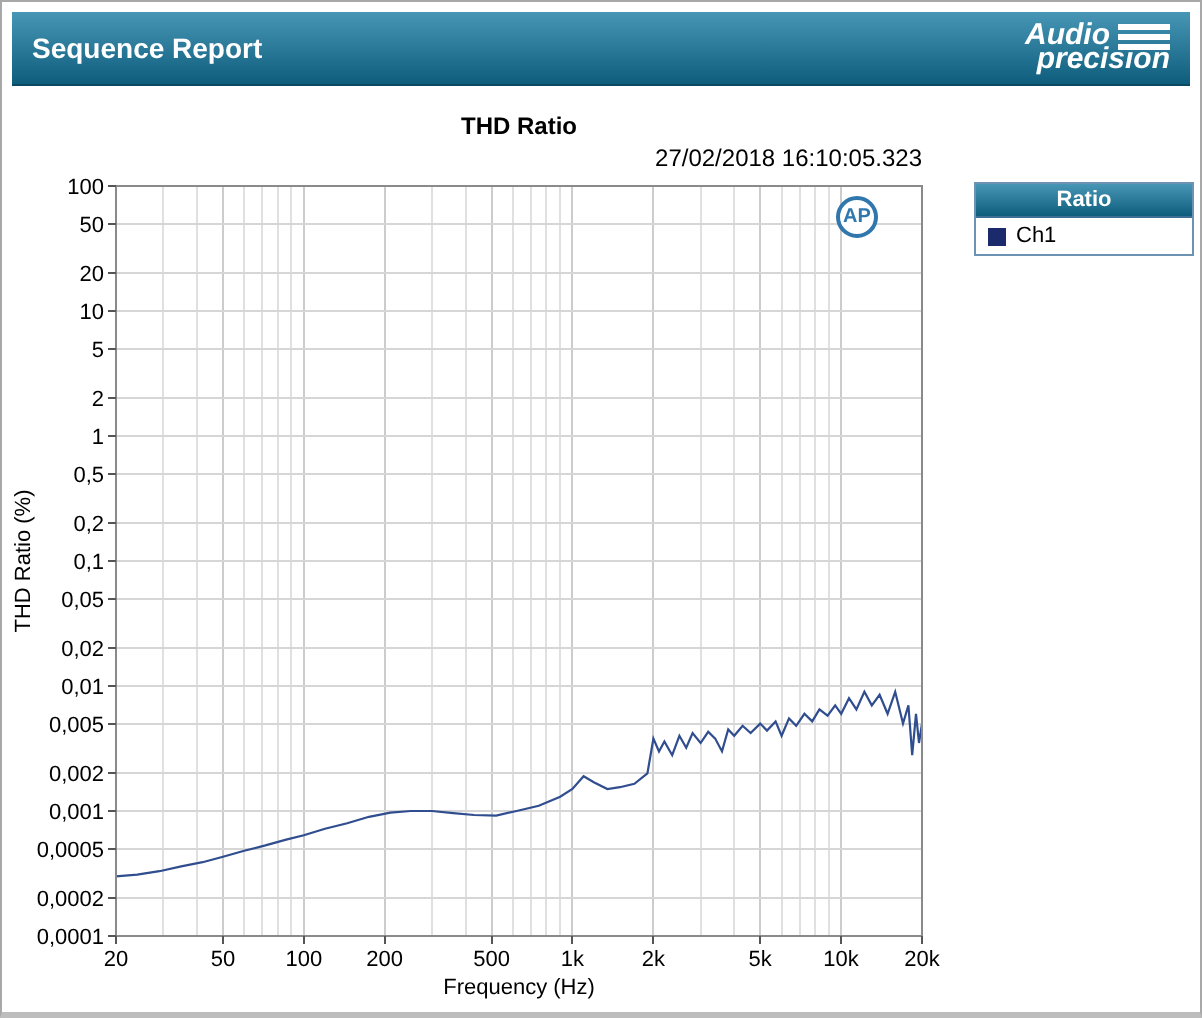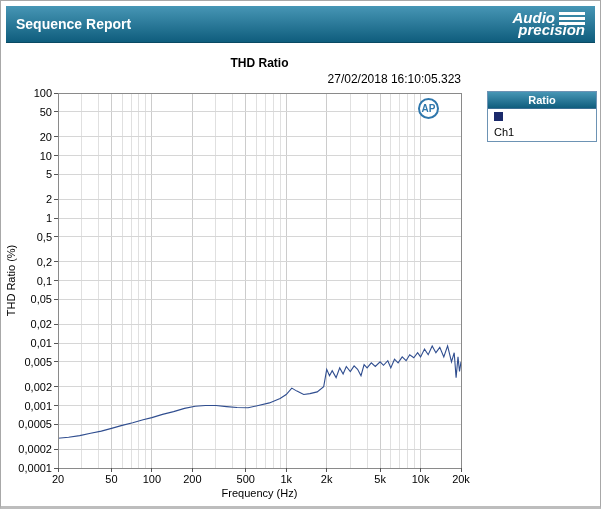--- a/index.html
+++ b/index.html
@@ -29,21 +29,21 @@
     position:absolute; left:417px; top:97px; width:21px; height:21px;
     border:2px solid #2f77ac; border-radius:50%; background:#fff;
     color:#2f77ac; font-weight:bold; font-size:10px;
     display:flex; align-items:center; justify-content:center;
   }
   .legend { position:absolute; left:486px; top:90px; width:110px; border:1px solid #6d93b4; background:#fff; }
   .legend-header {
     background:linear-gradient(#4796b5,#0f5d7d); color:#fff; font-weight:bold;
     font-size:11px; text-align:center; padding:2px 0; border-bottom:1px solid #3c6f93;
   }
-  .legend-item { display:flex; align-items:flex-start; gap:5px; padding:3px 6px; font-size:11px; color:#000;flex-direction:column; }
+  .legend-item { display:flex; align-items:center; gap:5px; padding:3px 6px; font-size:11px; color:#000; }
   .swatch { width:9px; height:9px; display:inline-block; background:#1b2a6b; }
 </style>
 </head>
 <body>
 
 <div class="report">
 
   <div class="header">
     <div class="header-title">Sequence Report</div>
     <div class="ap-logo">

